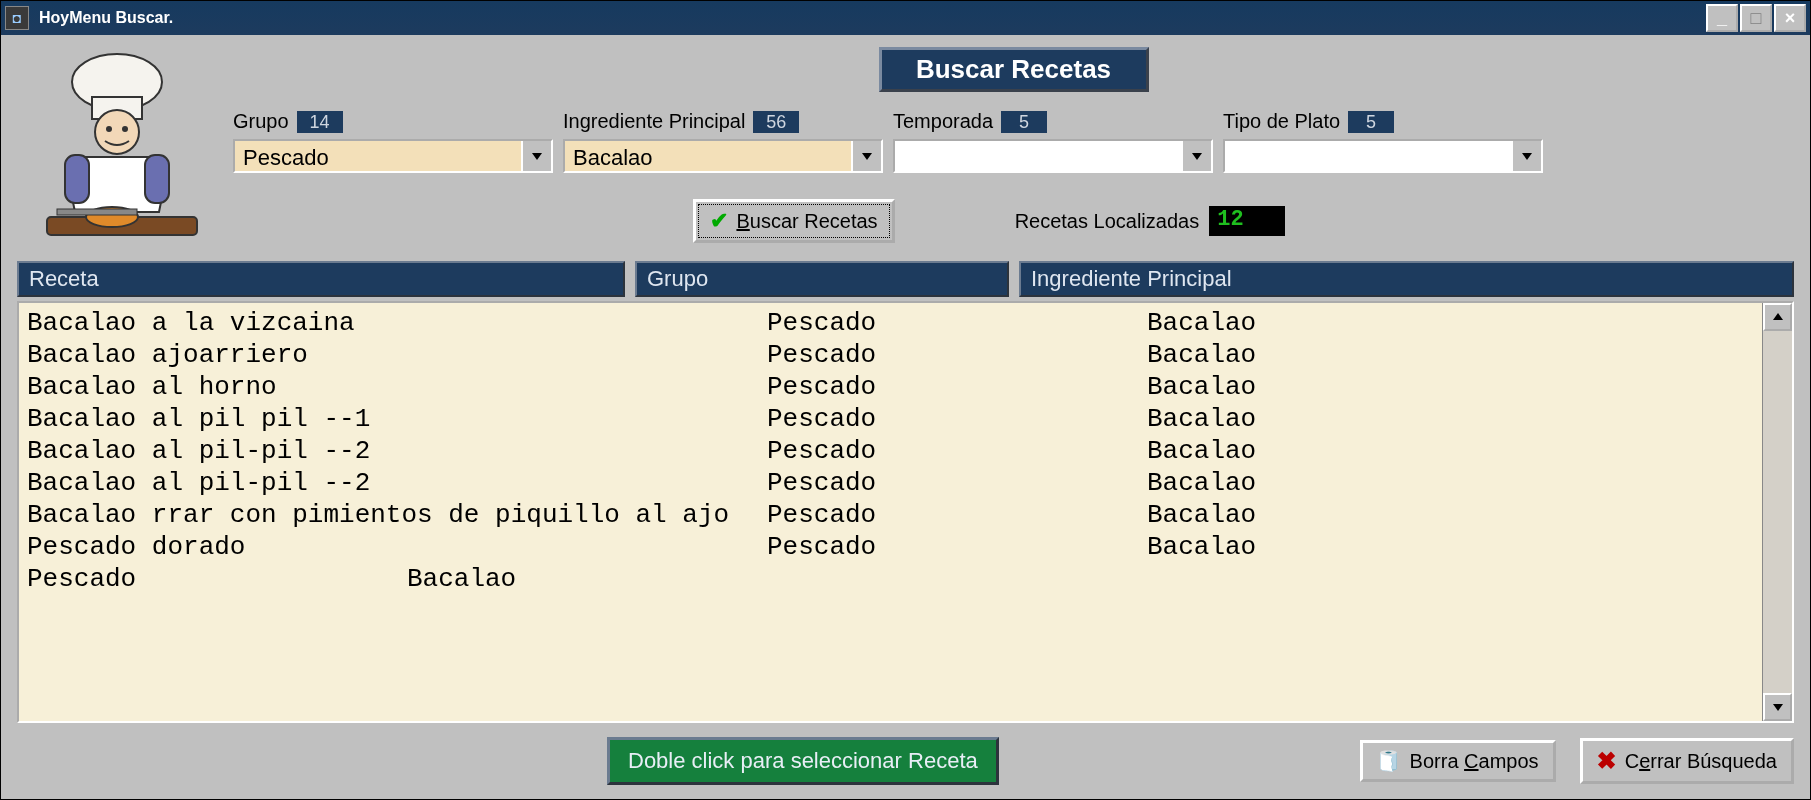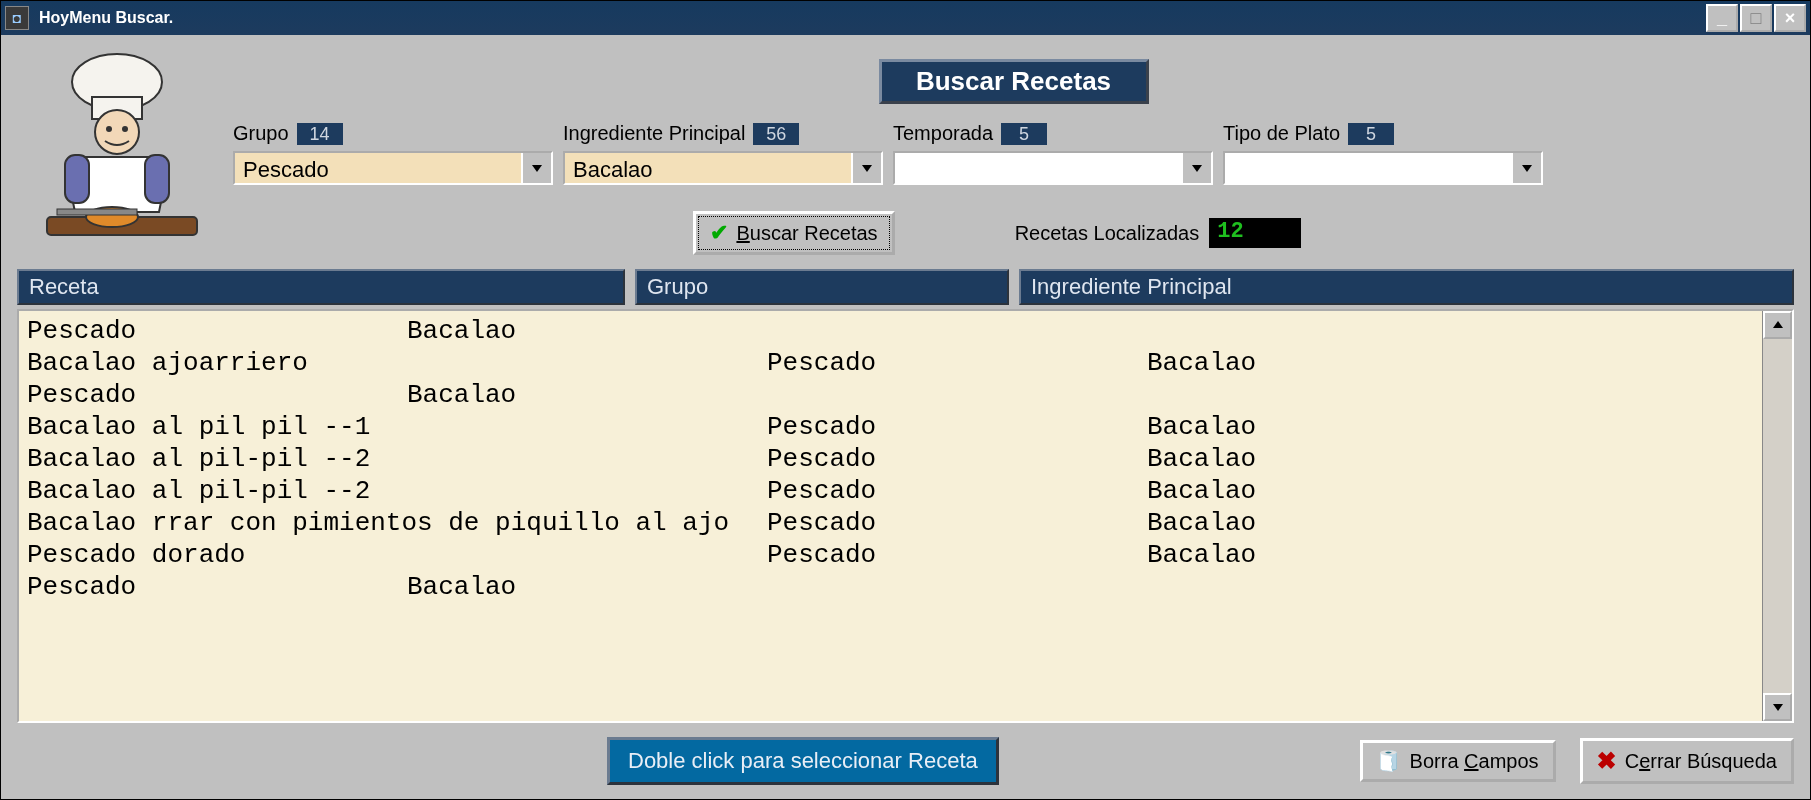--- a/index.html
+++ b/index.html
@@ -61,21 +61,21 @@
   .top-row {
     display:flex;
     align-items:flex-start;
     gap: 16px;
   }
   .chef {
     width: 200px; height: 210px;
     position: relative;
   }
   .chef svg { width:100%; height:100%; }
-  .right-block { flex:1;margin-top:12px; }
+  .right-block { flex:1; }
   .title-banner {
     width: 270px;
     margin: 0 auto 18px auto;
     background: #1d3b5e;
     border: 3px outset #7a8aa0;
     color: #fff;
     text-align:center;
     font-size: 26px;
     font-weight: bold;
     padding: 4px 0;
@@ -135,21 +135,21 @@
     align-items:center;
     gap:8px;
     cursor: default;
   }
   .win-btn.dotted { outline: 1px dotted #000; outline-offset: -6px; }
   .btn-underline { text-decoration: underline; }
   .located-row { display:flex; align-items:center; gap:10px; font-size:20px; }
   .lcd {
     background: #000;
     color: #1fbf1f;
-    width: 92px; height: 30px;
+    width: 76px; height: 30px;
     font-size: 22px;
     padding: 1px 8px;
     font-family: "Courier New", monospace;
     font-weight:bold;
   }
   .headers {
     display:flex;
     gap: 10px;
     margin-top: 4px;
   }
@@ -202,21 +202,21 @@
   }
   .sb-track { flex:1; background: #d4d0c8; }
   .bottom-row {
     display:flex;
     align-items:center;
     gap: 24px;
     margin-top: 14px;
     margin-left: 590px;
   }
   .blue-btn {
-    background: #0369a1;
+    background: #15803d;
     border: 3px outset #6b7b90;
     color: #e8eef6;
     font-size: 22px;
     padding: 8px 18px;
   }
   .icon-check { color:#0a0; font-size:22px; font-weight:bold; }
   .icon-x { color:#b00; font-size:24px; font-weight:bold; }
   .icon-clear { font-size:20px; }
 </style>
 </head>
@@ -333,23 +333,23 @@
     </div>
 
     <div class="headers">
       <div class="head-cell head-receta">Receta</div>
       <div class="head-cell head-grupo">Grupo</div>
       <div class="head-cell head-ing">Ingrediente Principal</div>
     </div>
 
     <div class="list-wrap">
       <div class="list-body" id="list-body">
-          <div class="row"><div class="c-grupo">Pescado</div><div class="c-ing">Bacalao</div></div>
+          <div class="row"><div class="c-receta">Bacalao a la vizcaina</div><div class="c-grupo">Pescado</div><div class="c-ing">Bacalao</div></div>
           <div class="row"><div class="c-receta">Bacalao ajoarriero</div><div class="c-grupo">Pescado</div><div class="c-ing">Bacalao</div></div>
-          <div class="row"><div class="c-grupo">Pescado</div><div class="c-ing">Bacalao</div></div>
+          <div class="row"><div class="c-receta">Bacalao al horno</div><div class="c-grupo">Pescado</div><div class="c-ing">Bacalao</div></div>
           <div class="row"><div class="c-receta">Bacalao al pil pil --1</div><div class="c-grupo">Pescado</div><div class="c-ing">Bacalao</div></div>
           <div class="row"><div class="c-receta">Bacalao al pil-pil --2</div><div class="c-grupo">Pescado</div><div class="c-ing">Bacalao</div></div>
           <div class="row"><div class="c-receta">Bacalao al pil-pil --2</div><div class="c-grupo">Pescado</div><div class="c-ing">Bacalao</div></div>
           <div class="row"><div class="c-receta">Bacalao rrar con pimientos de piquillo al ajo</div><div class="c-grupo">Pescado</div><div class="c-ing">Bacalao</div></div>
           <div class="row"><div class="c-receta">Pescado dorado</div><div class="c-grupo">Pescado</div><div class="c-ing">Bacalao</div></div>
           <div class="row"><div class="c-grupo">Pescado</div><div class="c-ing">Bacalao</div></div>
         </div>
       <div class="scrollbar">
         <div class="sb-btn">
           <svg width="12" height="10" viewBox="0 0 12 10">

